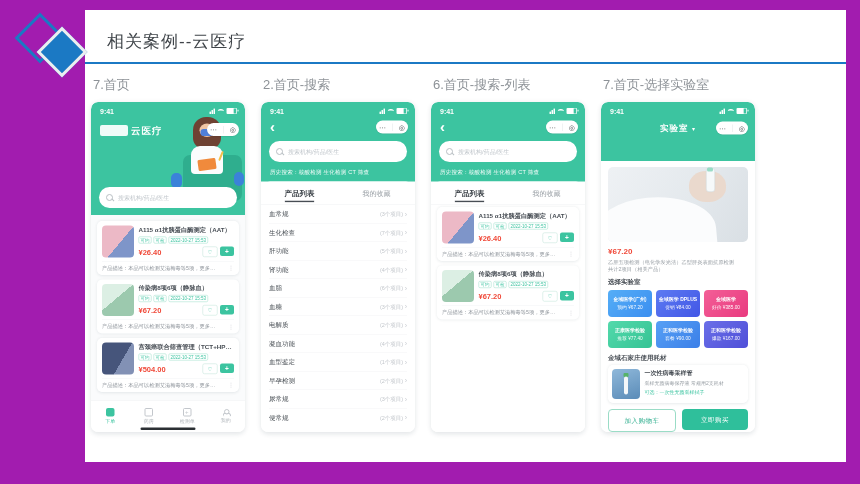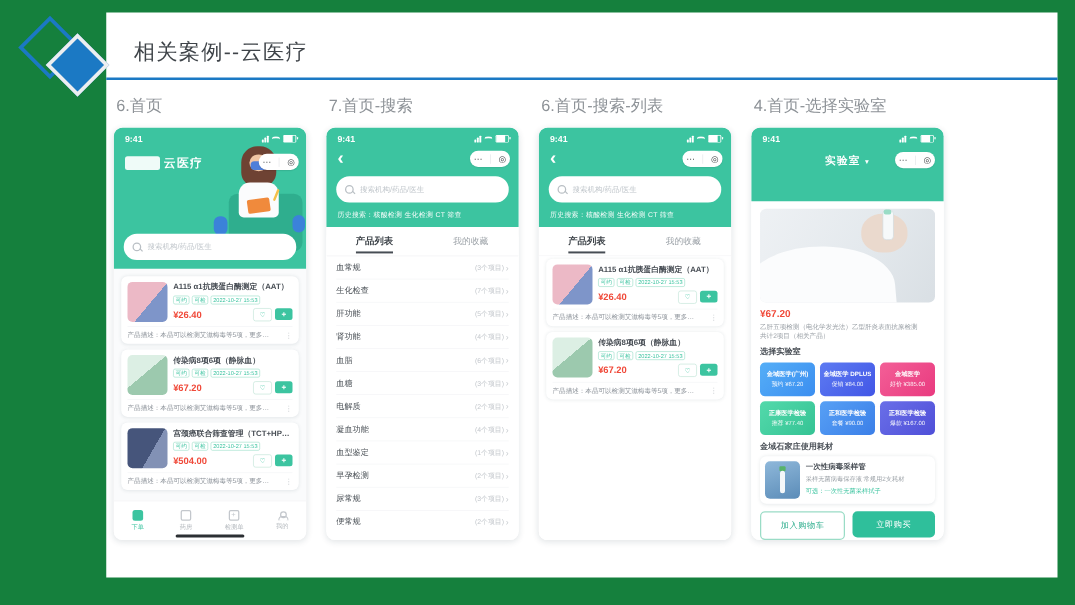--- a/index.html
+++ b/index.html
@@ -1,16 +1,16 @@
 <!DOCTYPE html>
 <html><head>
 <meta charset="utf-8">
 <style>
   html,body{margin:0;padding:0;background:#e9ebee;}
-  .stage{position:relative;width:860px;height:484px;background:#15803d;overflow:hidden;
+  .stage{position:relative;width:860px;height:484px;background:#a21caf;overflow:hidden;
          font-family:"Liberation Sans",sans-serif;-webkit-font-smoothing:antialiased;}
   
   .panel{position:absolute;left:85px;top:10px;width:761px;height:452px;background:#ffffff;}
   .slide-title{position:absolute;left:22px;top:20px;font-size:17px;color:#3f4449;letter-spacing:1px;}
   .blue-hr{position:absolute;left:0;right:0;top:52px;height:2px;background:#1b79c4;}
   .logo{position:absolute;left:14px;top:10px;width:72px;height:72px;z-index:5;}
   .logo .d1{position:absolute;left:8px;top:10px;width:30px;height:30px;border:3px solid #1b79c4;transform:rotate(45deg);}
   .logo .d2{position:absolute;left:30px;top:24px;width:30px;height:30px;background:#1b79c4;transform:rotate(45deg);border:3px solid #eceef0;}
   .screens{position:absolute;left:6px;top:66px;display:flex;gap:16px;}
   .col{width:154px;}
@@ -160,21 +160,21 @@
     <div class="d2"></div>
   </div>
 
   <div class="panel">
     <div class="slide-title">相关案例--云医疗</div>
     <div class="blue-hr"></div>
 
     <div class="screens">
 
       <div class="col">
-        <div class="shot-label">6.首页</div>
+        <div class="shot-label">7.首页</div>
         <div class="slot">
             <div class="phone">
           <div class="s1-header teal">
             <div class="statusbar">
               <span class="sb-time">9:41</span>
               <span class="sticons">
                 <span class="sig">
                       <i></i>
                       <i></i>
                       <i></i>
@@ -299,21 +299,21 @@
               <span class="tb-ic ic-user"></span>
               <span class="tb-label">我的</span>
             </div>
             <div class="homebar"></div>
           </div>
         </div>
           </div>
       </div>
 
       <div class="col">
-        <div class="shot-label">7.首页-搜索</div>
+        <div class="shot-label">2.首页-搜索</div>
         <div class="slot">
             <div class="phone">
           <div class="sheader teal">
             <div class="statusbar">
               <span class="sb-time">9:41</span>
               <span class="sticons">
                 <span class="sig">
                       <i></i>
                       <i></i>
                       <i></i>
@@ -517,21 +517,21 @@
                   <span class="more">⋮</span>
                 </div>
               </div>
             </div>
           </div>
         </div>
           </div>
       </div>
 
       <div class="col">
-        <div class="shot-label">4.首页-选择实验室</div>
+        <div class="shot-label">7.首页-选择实验室</div>
         <div class="slot">
             <div class="phone">
           <div class="s4-header teal">
             <div class="statusbar">
               <span class="sb-time">9:41</span>
               <span class="sticons">
                 <span class="sig">
                       <i></i>
                       <i></i>
                       <i></i>

